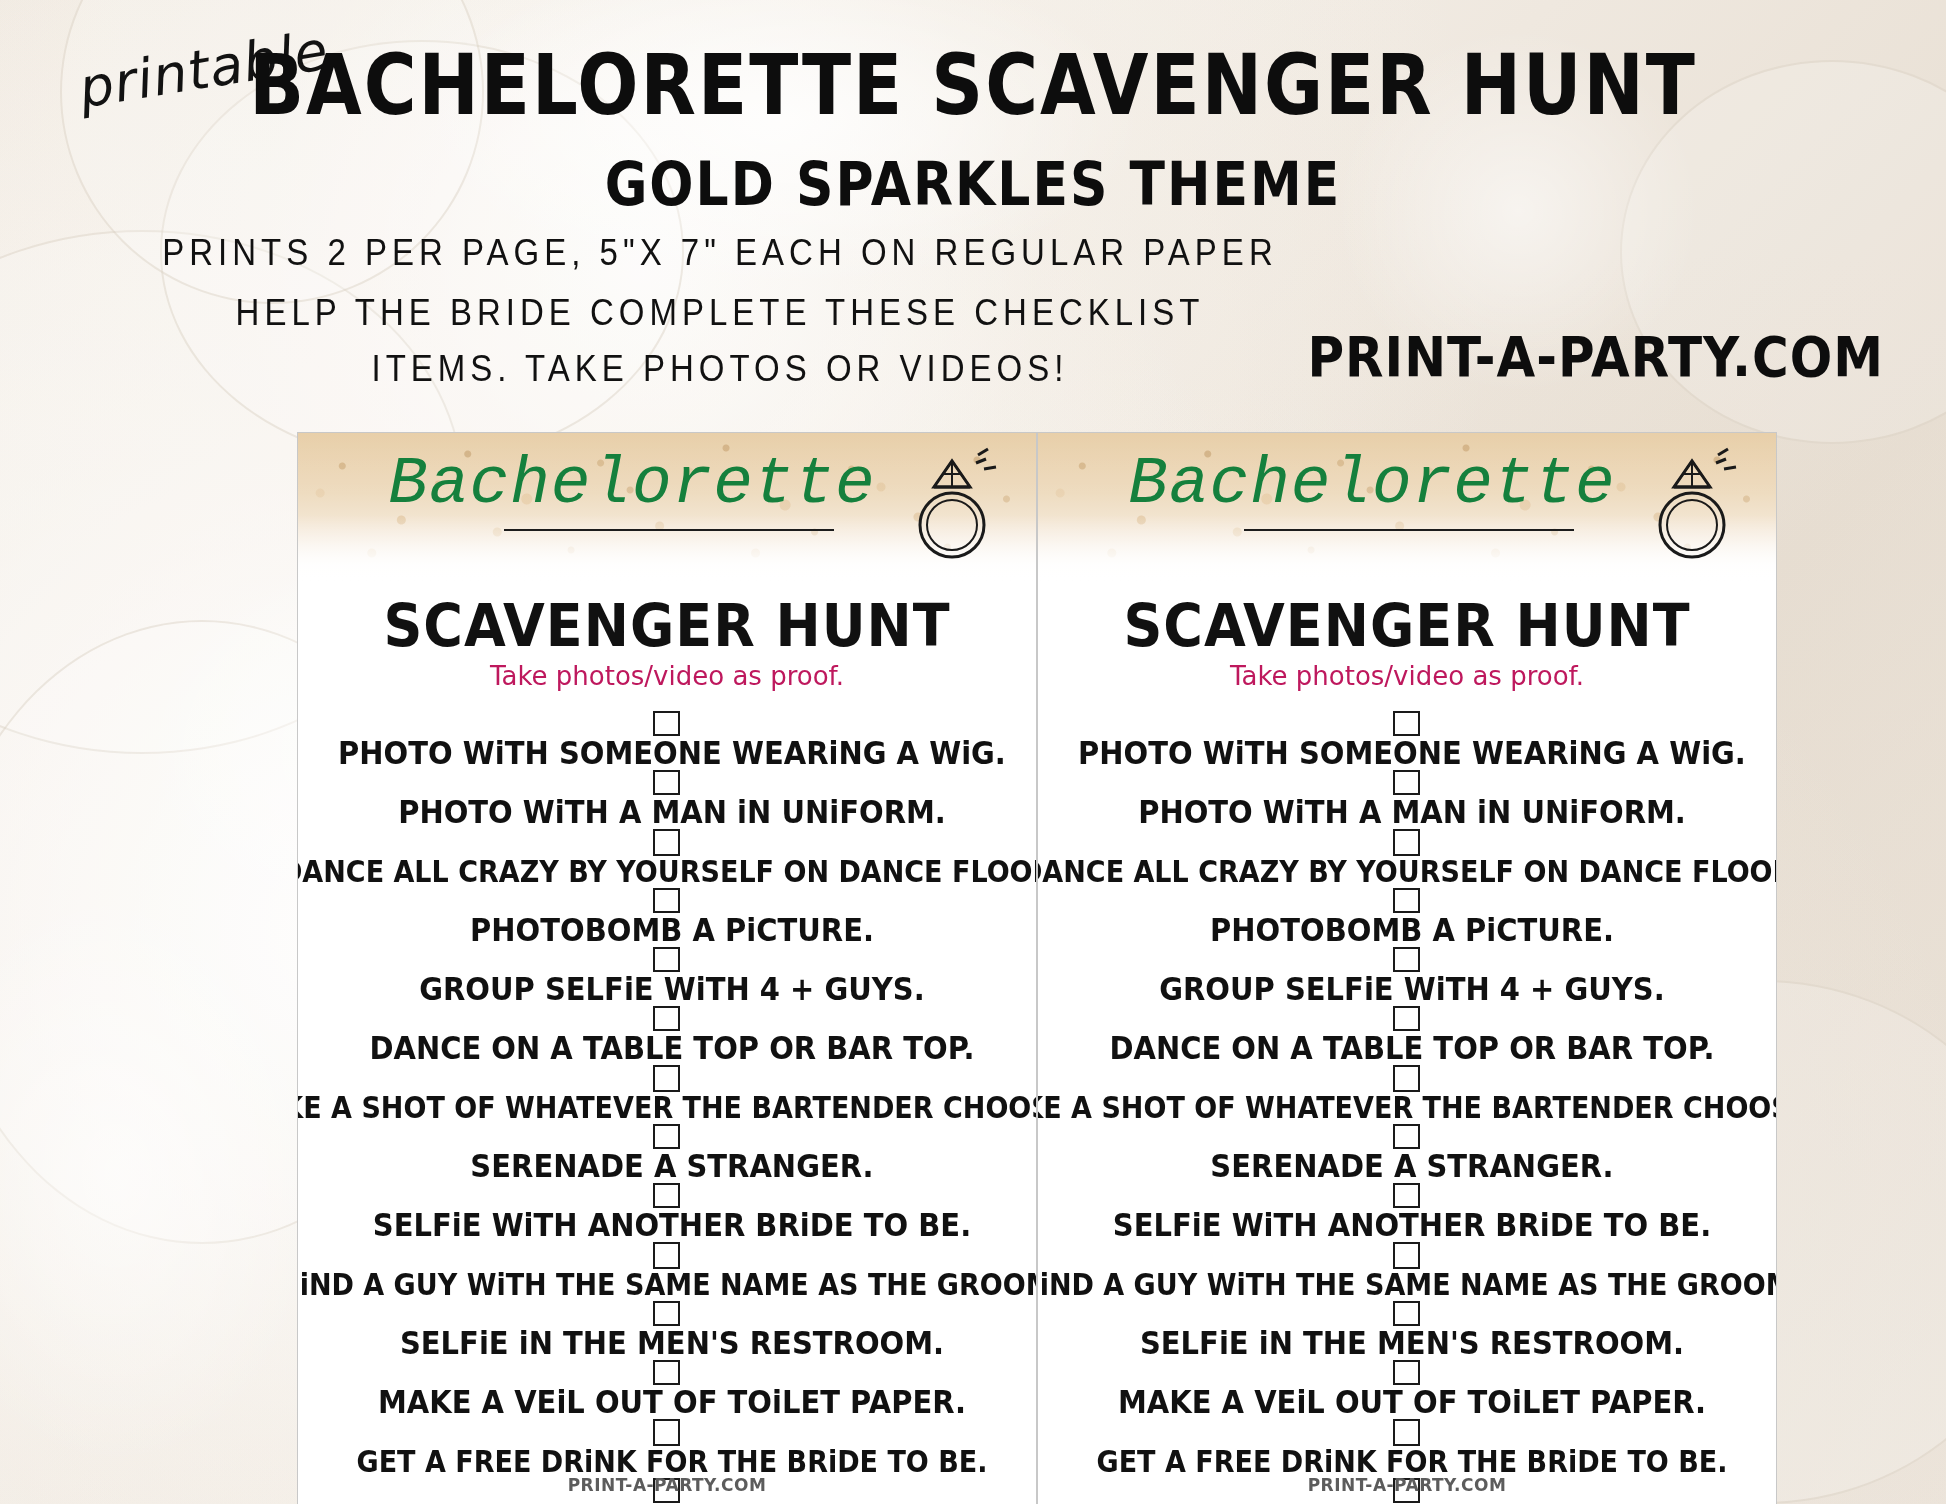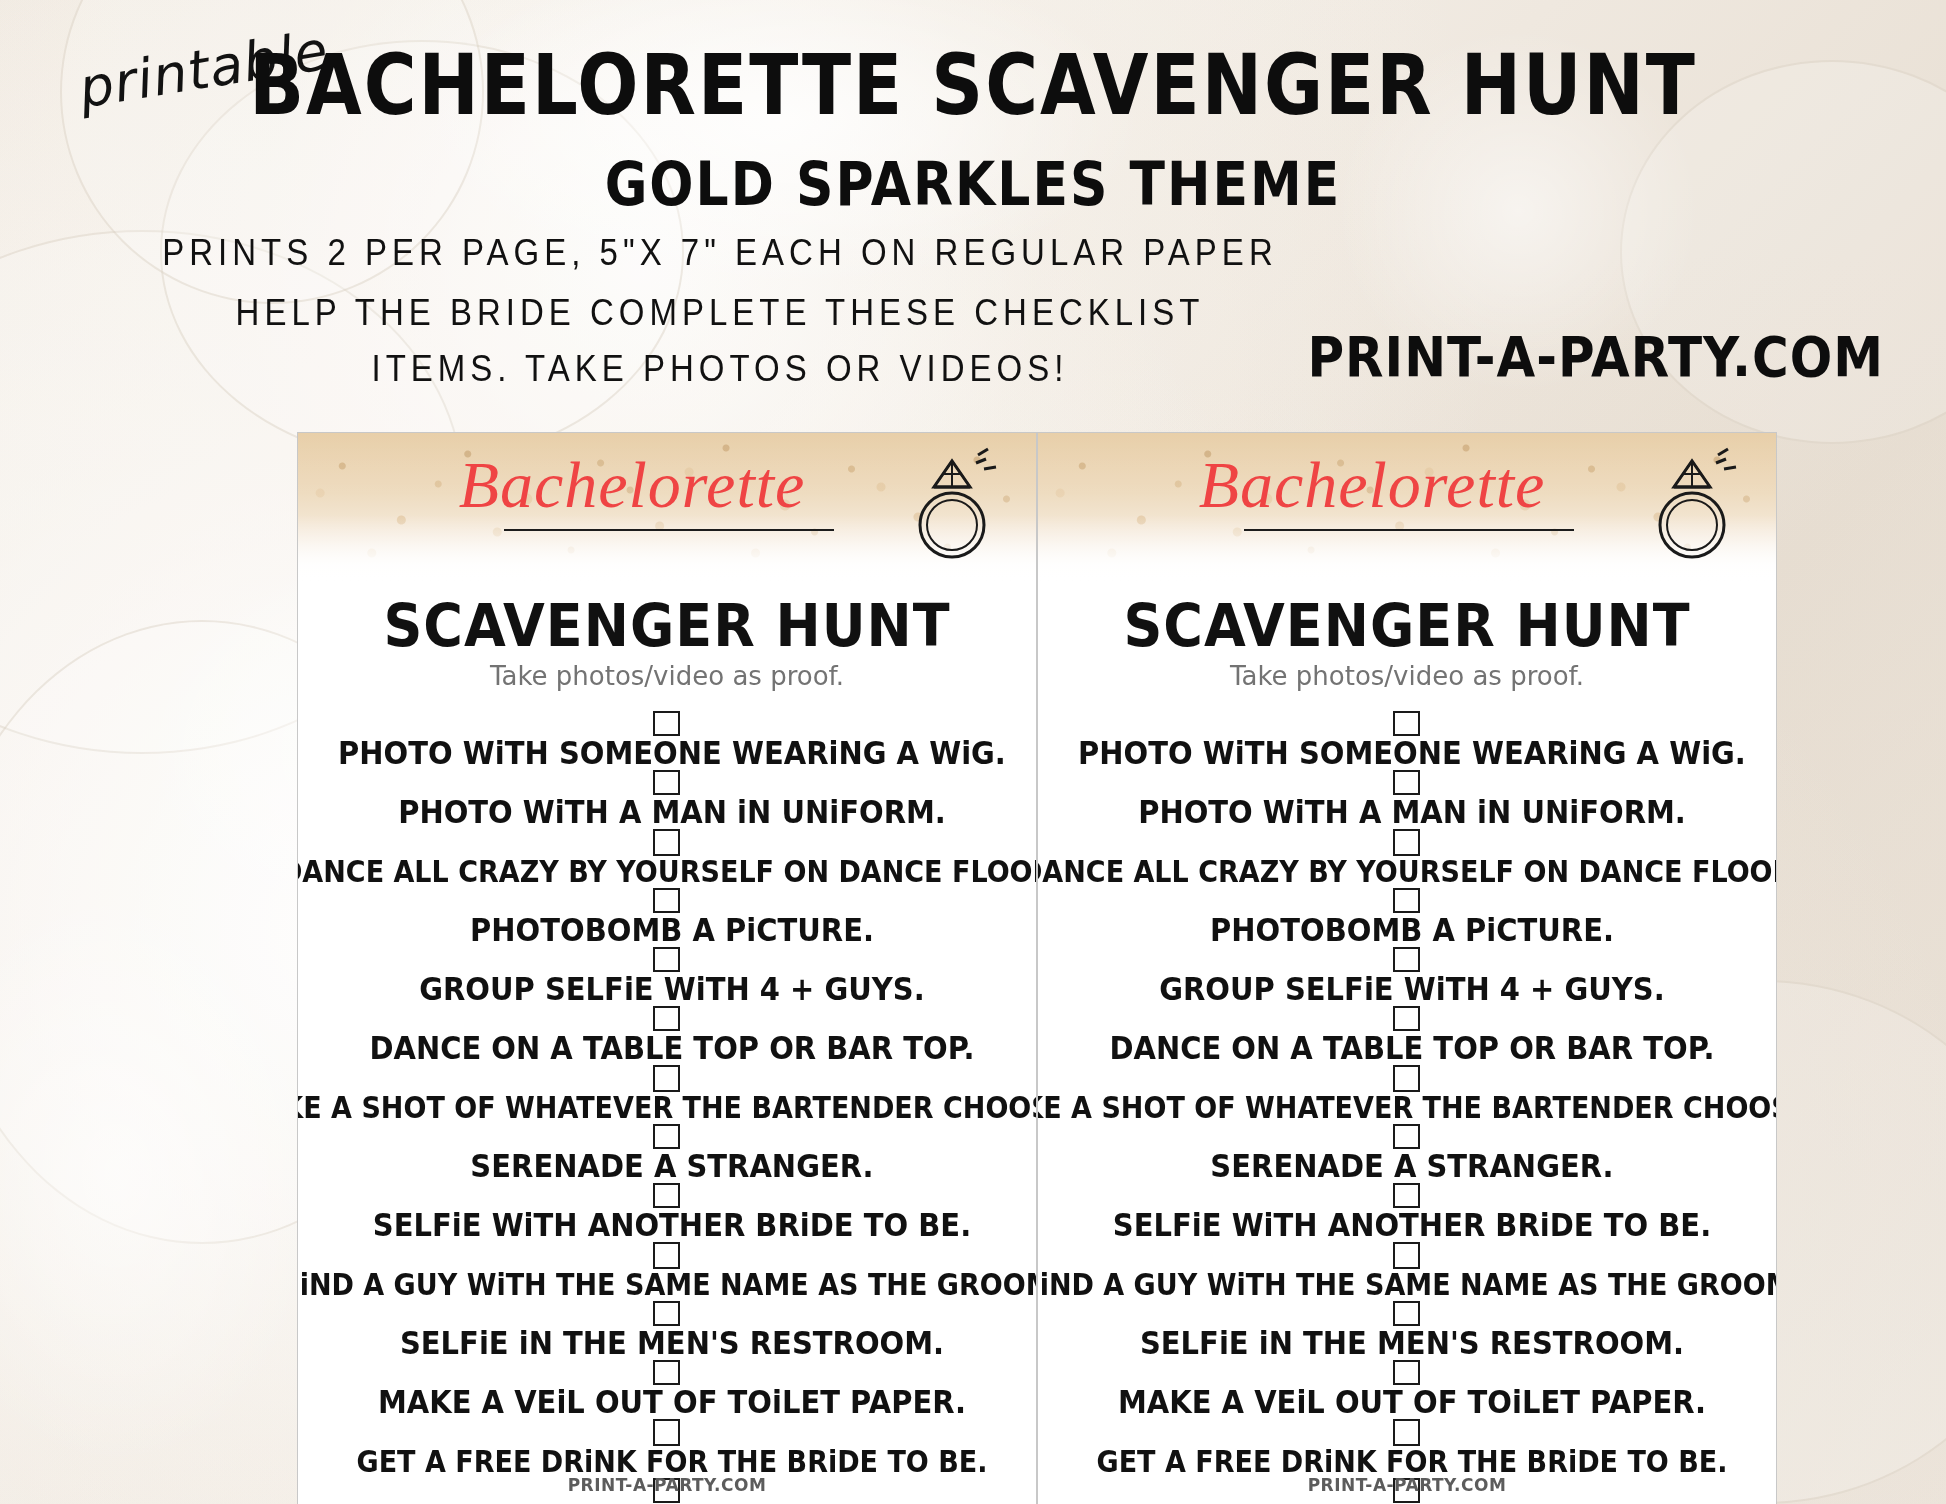--- a/index.html
+++ b/index.html
@@ -174,24 +174,24 @@
   }
 
   .card-script {
     position: absolute;
     top: 14px;
     left: 0;
     width: 738px;
     text-align: center;
     padding-right: 70px;
     box-sizing: border-box;
-    font-family: Liberation Serif, serif;
+    font-family: Liberation Mono, monospace;
     font-style: italic;
     font-size: 66px;
-    color: #ef4444;
+    color: #15803d;
     letter-spacing: 1px;
   }
   .script-underline {
     position: absolute;
     top: 96px;
     left: 206px;
     width: 330px;
     height: 2px;
     background: #1c1c1c;
   }
@@ -218,21 +218,21 @@
     transform-origin: center top;
   }
   .card-subtitle {
     position: absolute;
     top: 228px;
     left: 0;
     width: 738px;
     text-align: center;
     font-family: "DejaVu Sans", sans-serif;
     font-size: 26px;
-    color: #737373;
+    color: #be185d;
   }
 
   .checklist {
     position: absolute;
     top: 278px;
     left: 34px;
     width: 680px;
     margin: 0;
     padding: 0;
     list-style: none;

